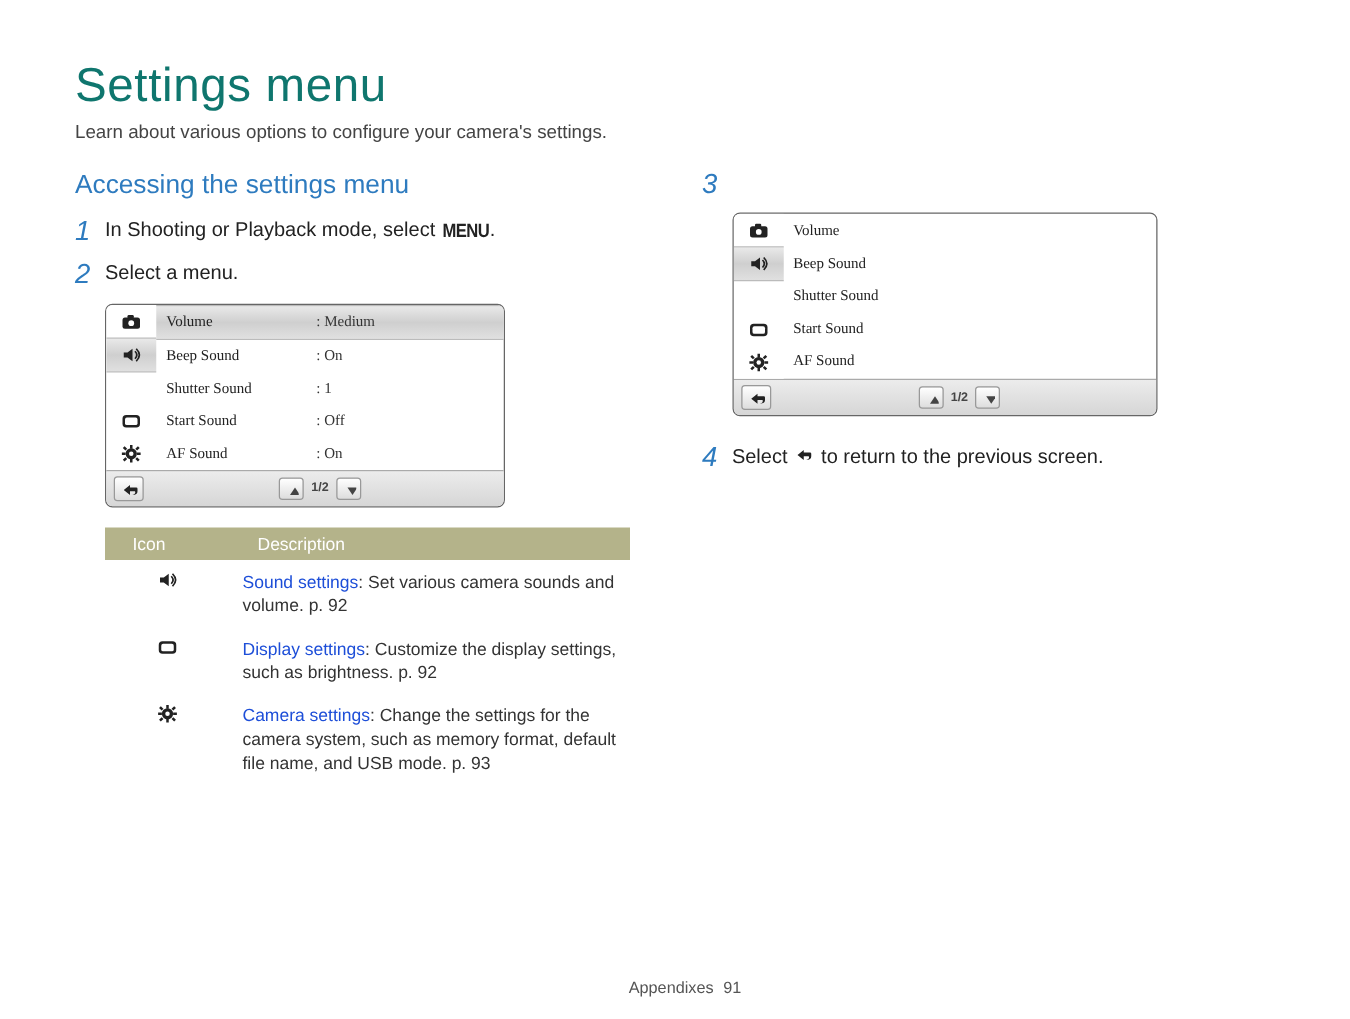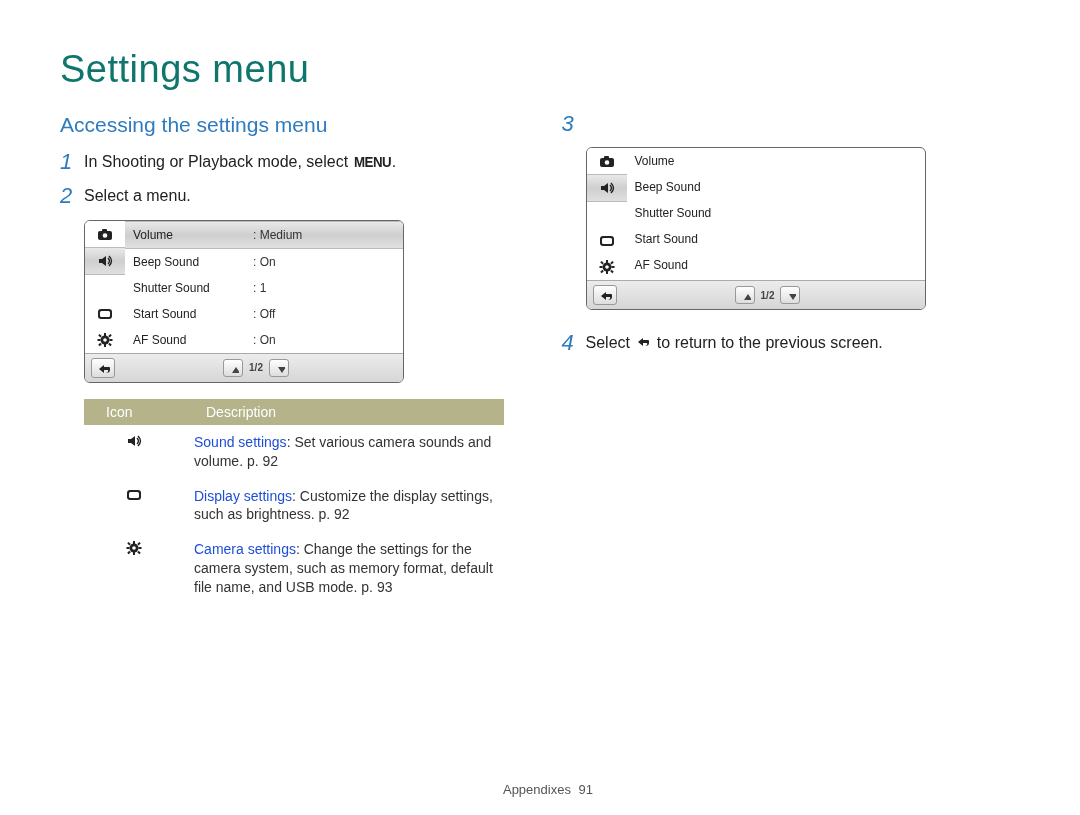--- a/index.html
+++ b/index.html
@@ -7,21 +7,21 @@
   .title{font-size:38px;font-weight:400;color:#0f766e;margin:0 0 6px 0;font-stretch:condensed;letter-spacing:0.5px;}
   .intro{font-size:15px;color:#444;}
   .columns{display:flex;gap:43px;margin-top:22px;}
   .col{flex:1;min-width:0;}
   .subhead{font-size:21px;color:#2e7bbf;margin:0 0 14px 0;font-weight:400;}
   .step{display:flex;align-items:flex-start;margin-bottom:12px;}
   .step-num{font-size:22px;color:#2e7bbf;font-style:italic;width:24px;flex:0 0 24px;line-height:1;}
   .step-text{font-size:16px;color:#222;line-height:1.4;}
   .menu-label{display:inline-block;font-weight:900;letter-spacing:-0.5px;font-size:14px;transform:scaleY(1.1) scaleX(0.95);font-family:Arial,Helvetica,sans-serif;}
   .screen{border:1px solid #666;border-radius:6px;margin:6px 0 16px 24px;width:320px;box-sizing:border-box;overflow:hidden;}
-  .screen-body{display:flex;}
+  .screen-body{display:flex;font-family:Liberation Serif, serif;}
   .iconcol{width:40px;background:#fff;border-right:0;}
   .iconcol .cell{height:26px;display:flex;align-items:center;justify-content:center;}
   .rows{flex:1;}
   .rows .row{height:26px;display:flex;align-items:center;font-size:12px;color:#222;padding:0 8px;}
   .rows .row.sel{background:linear-gradient(#e9e9e9,#cfcfcf,#e0e0e0);border-top:1px solid #bbb;border-bottom:1px solid #bbb;}
   .rows .row span.lab{flex:0 0 120px;}
   .rows .row span.val{flex:1;color:#333;}
   .screen-footer{height:28px;background:linear-gradient(#ececec,#d6d6d6);border-top:1px solid #aaa;display:flex;align-items:center;padding:0 6px;font-size:10px;color:#444;font-weight:bold;}
   .screen-footer .back{width:22px;height:18px;border:1px solid #999;border-radius:3px;background:linear-gradient(#fff,#ddd);display:flex;align-items:center;justify-content:center;}
   .screen-footer .centered{flex:1;display:flex;align-items:center;justify-content:center;gap:6px;}
@@ -102,20 +102,21 @@
       </g>
     <g id="ic-down">
         <path d="M9 11 L13 5 L5 5 Z" fill="#444"></path>
       </g>
   </defs>
 </svg>
 
 <div class="page">
 
   <h1 class="title">Settings menu</h1>
+  <div class="intro">Learn about various options to configure your camera's settings.</div>
 
   <div class="columns">
 
     <div class="col">
       <h2 class="subhead">Accessing the settings menu</h2>
 
       <div class="step">
         <div class="step-num">1</div>
         <div class="step-text">
           <span>In Shooting or Playback mode, select </span><span class="menu-label">MENU</span><span>.</span>

